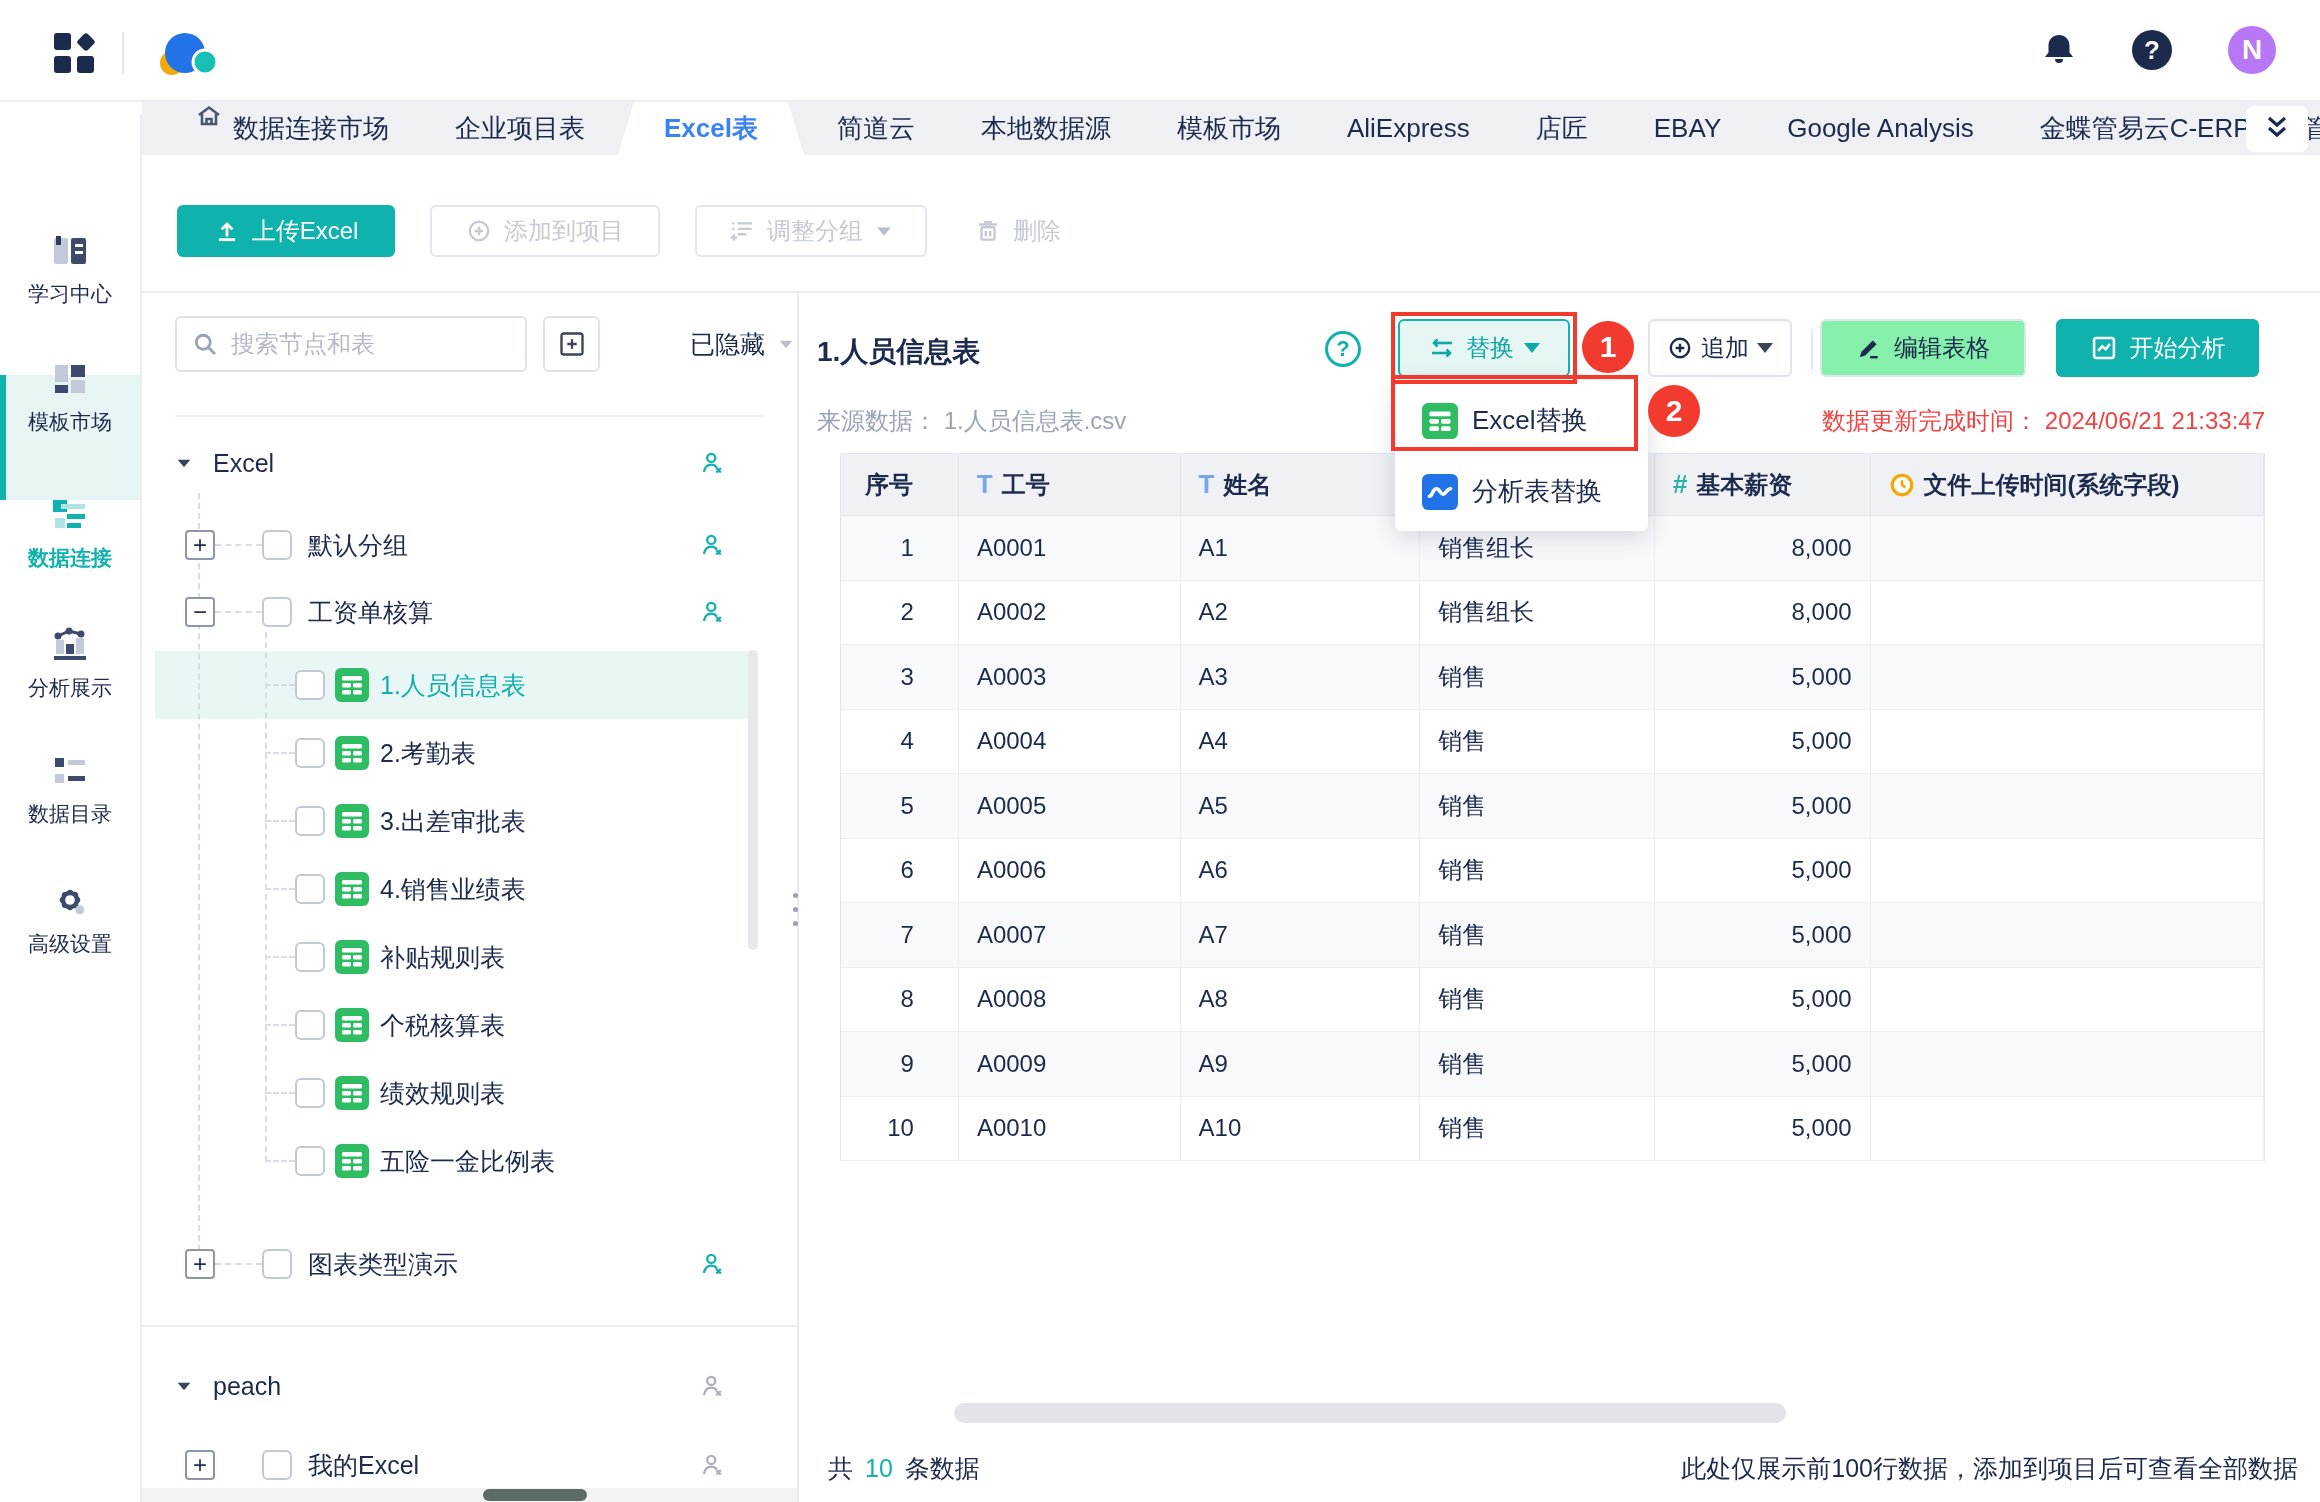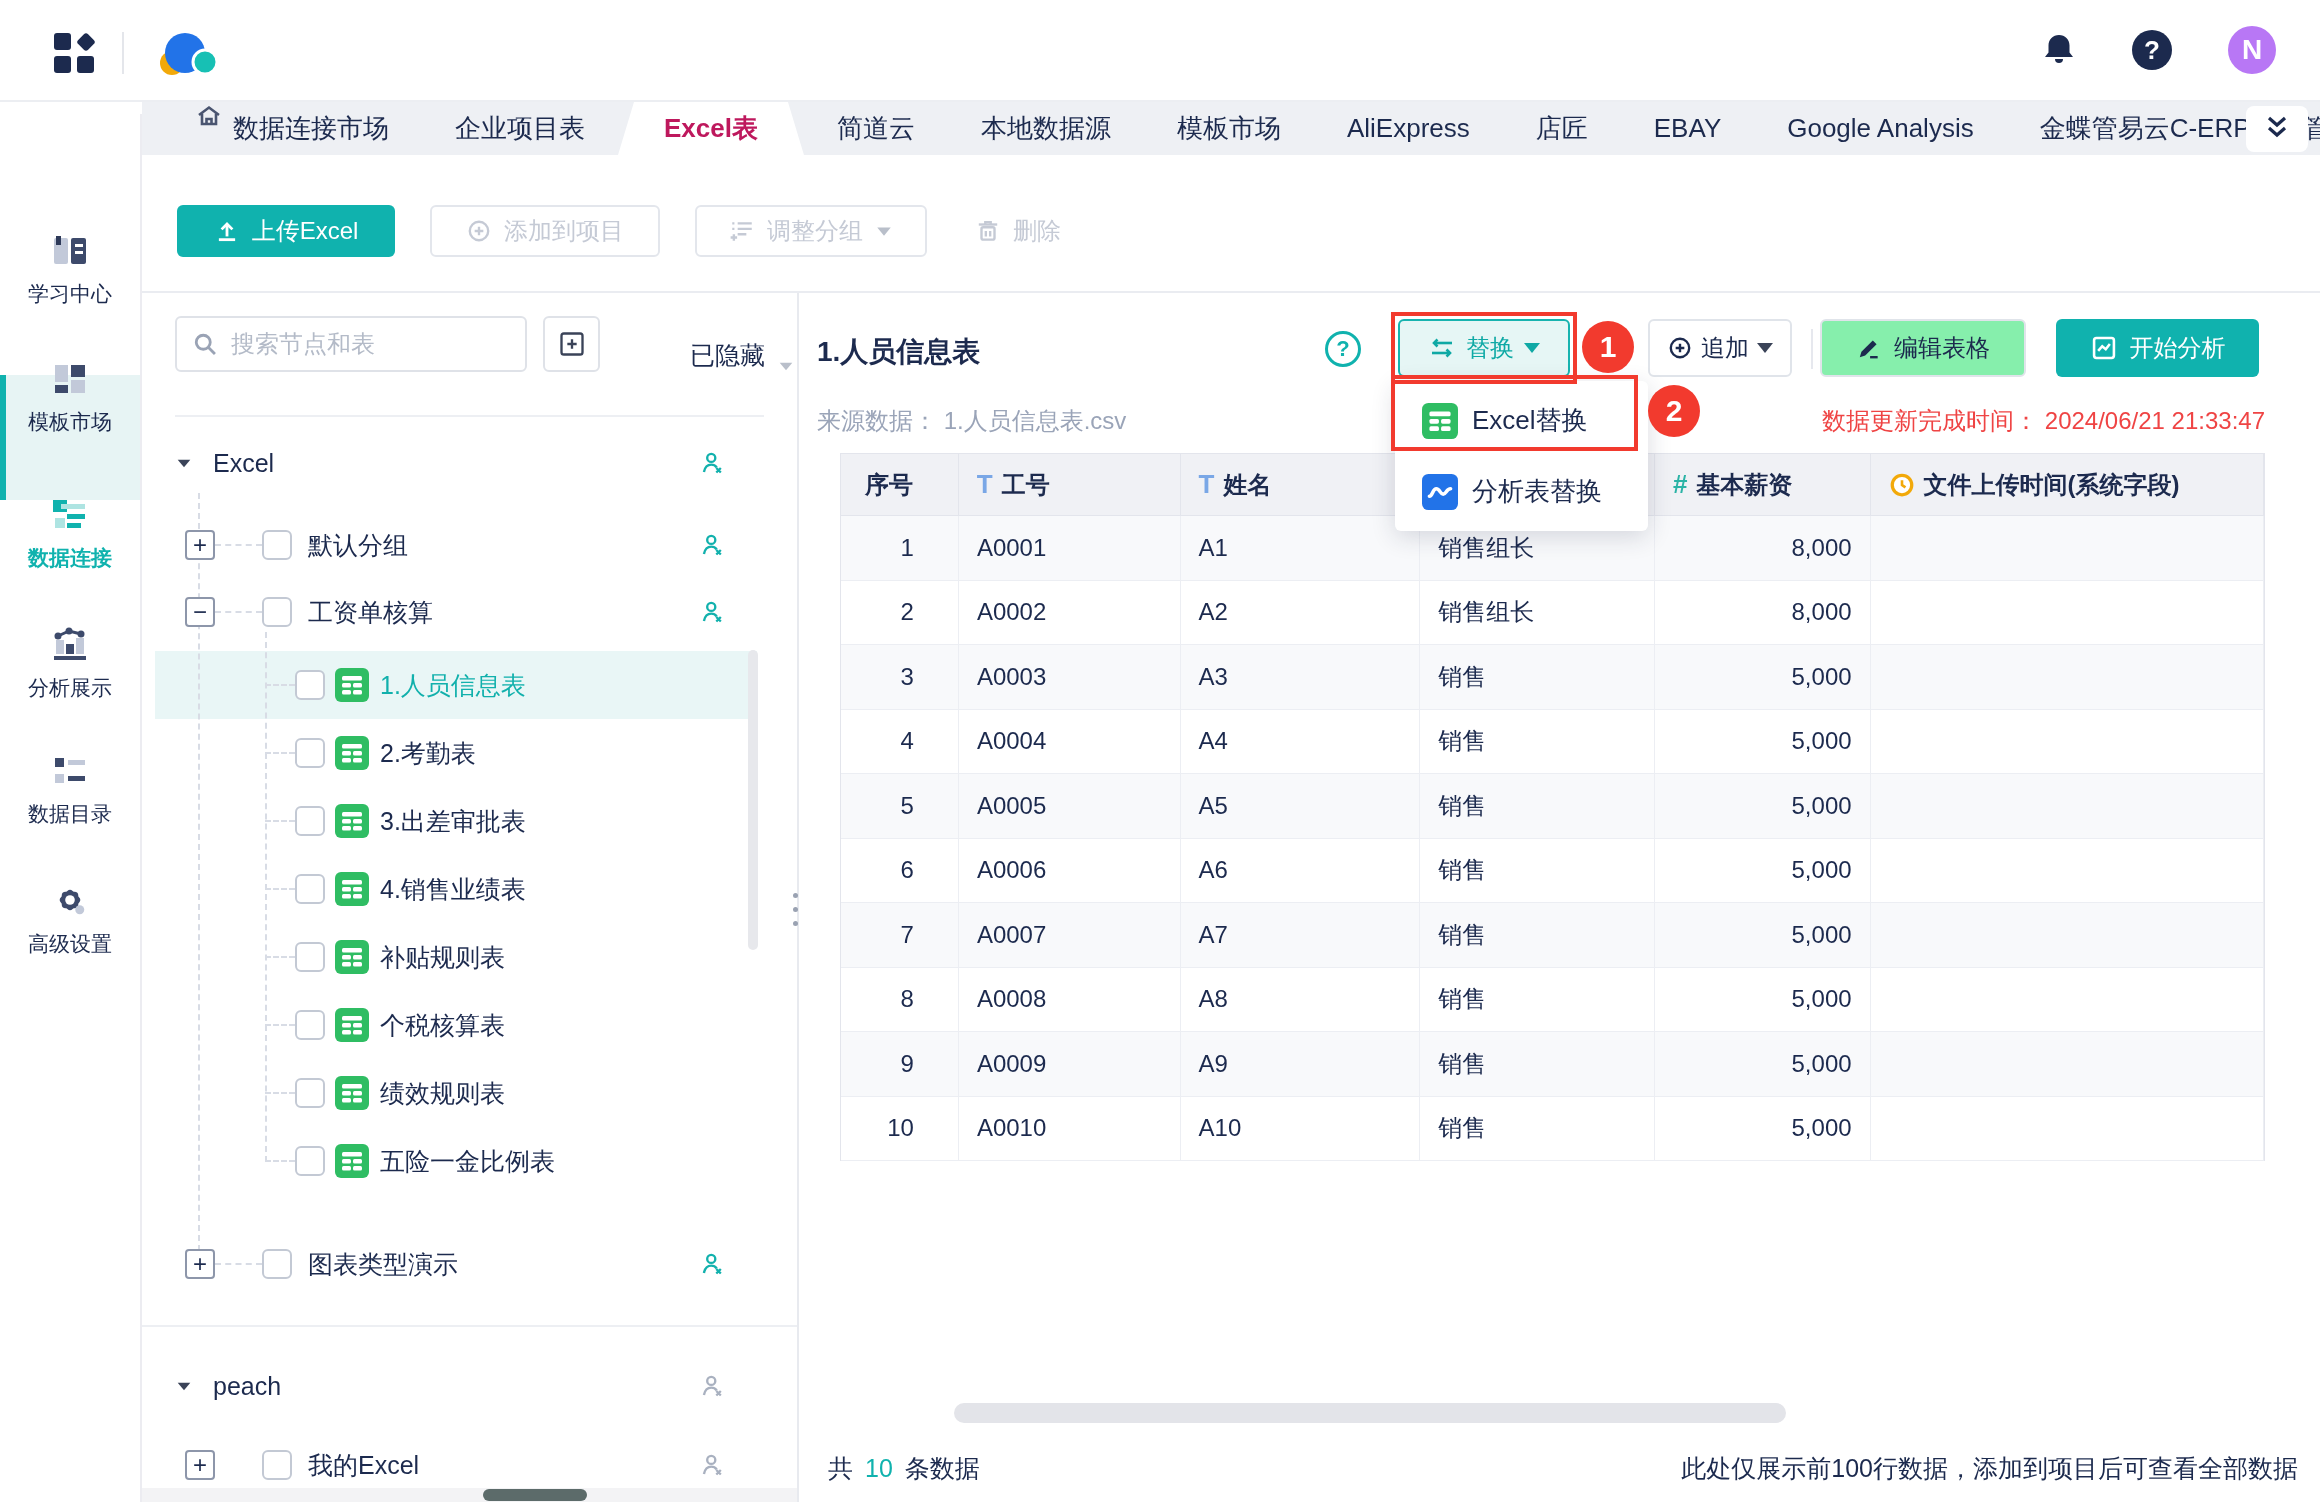--- a/index.html
+++ b/index.html
@@ -19,21 +19,21 @@
   .sidenav{position:absolute;left:0;top:114px;width:142px;height:1400px;background:#fff;border-right:2px solid #ececf1;z-index:20}
   .nav-item{position:absolute;left:0;width:140px;display:flex;flex-direction:column;align-items:center;gap:12px;cursor:pointer}
   .nav-item .nav-label{font-size:21px;color:#1c2a4e}
   .nav-item.active .nav-label{color:#10b2ae;font-weight:bold}
   .nav-active-bg{position:absolute;left:0;width:140px;top:261px;height:125px;background:#e7f4f4;border-left:6px solid #10b2ae}
 
   
   .tabbar{position:absolute;left:142px;top:102px;width:2178px;height:53px;background:#eef0f4;display:flex;align-items:center;z-index:10}
   .tab{height:53px;line-height:53px;padding:0 33px;font-size:26px;color:#1c2a4e;white-space:nowrap;cursor:pointer}
   .tab.first{display:flex;align-items:flex-start;gap:10px;font-weight:normal;margin-left:20px}
-  .tab.active{background:#fff;color:#be185d;font-weight:bold;padding:0 46px;clip-path:polygon(16px 0,calc(100% - 16px) 0,100% 100%,0 100%)}
+  .tab.active{background:#fff;color:#3b82f6;font-weight:bold;padding:0 46px;clip-path:polygon(16px 0,calc(100% - 16px) 0,100% 100%,0 100%)}
   .tab.truncate{max-width:408px;overflow:hidden}
   .tab-more{position:absolute;right:12px;top:4px;width:62px;height:46px;background:#fff;border-radius:8px;display:flex;align-items:center;justify-content:center;cursor:pointer}
 
   
   .content{position:absolute;left:142px;top:155px;width:2178px;height:1347px;background:#fff}
 
   
   .btn{display:flex;align-items:center;justify-content:center;gap:12px;height:52px;border-radius:6px;font-size:24px;cursor:pointer;white-space:nowrap}
   .btn.primary{background:#10b2ae;color:#fff}
   .btn.ghost{background:#fff;border:2px solid #e3e6ec;color:#c5cad5}
@@ -45,21 +45,21 @@
   .toolbar-divider{position:absolute;left:0;top:136px;width:2178px;height:2px;background:#eaecf1}
   .caret{width:0;height:0;border-left:9px solid transparent;border-right:9px solid transparent;border-top:11px solid #b9bfca}
   .caret.dark{border-top-color:#3a4358}
 
   
   .tree-panel{position:absolute;left:0;top:138px;width:655px;height:1209px;background:#fff}
   .search-box{position:absolute;left:33px;top:23px;width:352px;height:56px;border:2px solid #dfe2e8;border-radius:6px;display:flex;align-items:center;padding:0 14px;gap:12px}
   .search-box input{border:none;outline:none;font-size:24px;width:250px;color:#1c2a4e;font-family:"Liberation Sans",sans-serif}
   .search-box input::placeholder{color:#b4bbc8}
   .expand-all{position:absolute;left:401px;top:23px;width:57px;height:56px;border:2px solid #dfe2e8;border-radius:6px;display:flex;align-items:center;justify-content:center;cursor:pointer}
-  .hidden-toggle{position:absolute;left:548px;top:23px;height:56px;display:flex;align-items:flex-end;gap:12px;font-size:25px;color:#1c2a4e;cursor:pointer}
+  .hidden-toggle{position:absolute;left:548px;top:23px;height:56px;display:flex;align-items:center;gap:12px;font-size:25px;color:#1c2a4e;cursor:pointer}
   .tree-divider{position:absolute;left:33px;top:122px;width:589px;height:2px;background:#edeff3}
   .tree-rows{position:absolute;left:0;top:0;width:655px;height:1209px}
   .tree-row{position:absolute;left:0;width:655px;height:68px;display:flex;align-items:center;cursor:pointer}
   .tree-row>*{position:relative;z-index:2}
   .tree-row.selected::before{content:"";position:absolute;left:13px;right:40px;top:0;bottom:0;background:#e9f6f6;z-index:0}
   .row-root{padding-left:33px;gap:20px}
   .row-l1{padding-left:43px}
   .row-l2{padding-left:123px}
   .tree-label{font-size:25px;color:#1c2a4e}
   .tree-row.selected .tree-label{color:#11b0ac}

